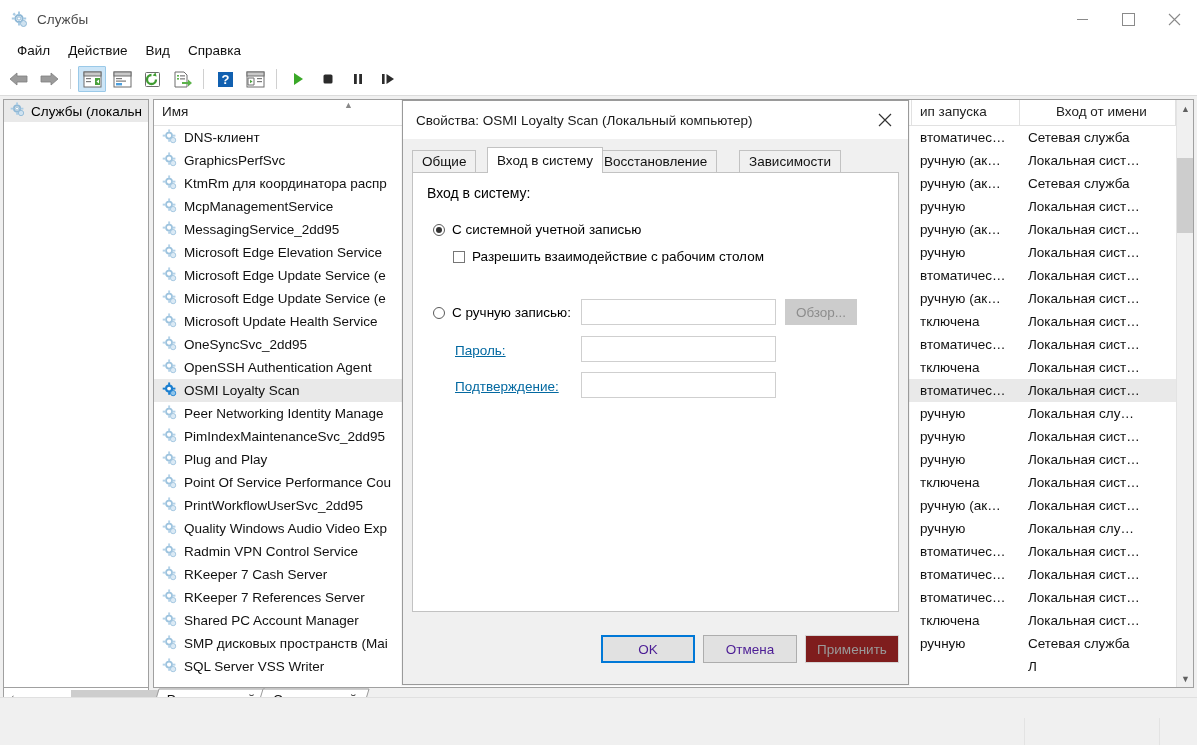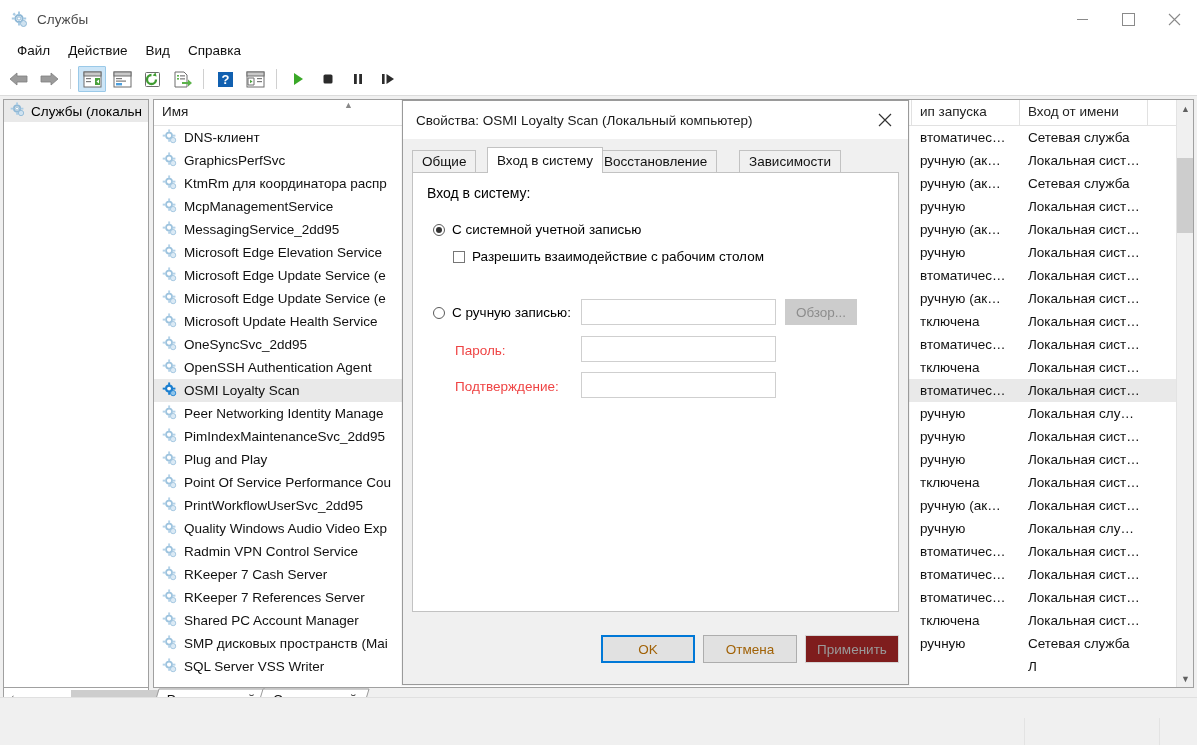--- a/index.html
+++ b/index.html
@@ -111,21 +111,21 @@
     white-space: nowrap; overflow: hidden;
   }
   .sort-arrow {
     position: absolute; left: 50%; top: 1px; transform: translateX(-50%);
     color: #888; font-size: 9px; line-height: 9px;
   }
   .col-name { width: 390px; }
   .col-desc { width: 280px; }
   .col-state { width: 88px; }
   .col-start { width: 108px; }
-  .col-logon { width: 128px; }
+  .col-logon { width: 128px; margin-left: 28px; }
 
   .rows { position: relative; }
   .row {
     display: flex; height: 23px; align-items: center; white-space: nowrap;
     font-size: 13.5px; color: #111;
   }
   .row.sel { background: #e9e9e9; }
   .cell { overflow: hidden; white-space: nowrap; }
   .cell.name { width: 390px; display: flex; align-items: center; padding-left: 8px; }
   .cell.name .svcicon { margin-right: 7px; flex: none; }
@@ -218,28 +218,28 @@
   }
   .radio.checked::after {
     content: ""; position: absolute; left: 2px; top: 2px;
     width: 6px; height: 6px; border-radius: 50%; background: #333;
   }
   .cbox {
     width: 12px; height: 12px; border: 1px solid #767676; background: #fff;
     margin-right: 7px; flex: none;
   }
   .field-label { position: absolute; font-size: 13.5px; }
-  .field-label.dim { color: #ef4444; }
+  .field-label.dim { color: #0369a1; text-decoration: underline; }
   .txtbox {
     position: absolute; background: #ffffff; border: 1px solid #cfcfcf;
   }
   .btn {
     display: flex; align-items: center; justify-content: center;
     font-size: 13.5px; background: #e1e1e1; border: 1px solid #adadad;
-    color: #a16207;
+    color: #4c1d95;
   }
   .btn.browse {
     position: absolute; background: #cccccc; border-color: #cccccc; color: #8d8d8d;
   }
   .dlg-buttons { position: absolute; left: 0; right: 0; bottom: 0; height: 68px; }
   .dlg-buttons .btn { position: absolute; width: 94px; height: 28px; top: 19px; }
   .btn.default { border: 2px solid #0078d7; background: #e1e1e1; }
   .btn.disabled { background: #7f1d1d; border-color: #d4d4d4; color: #9a9a9a; }
 </style>
 </head>

